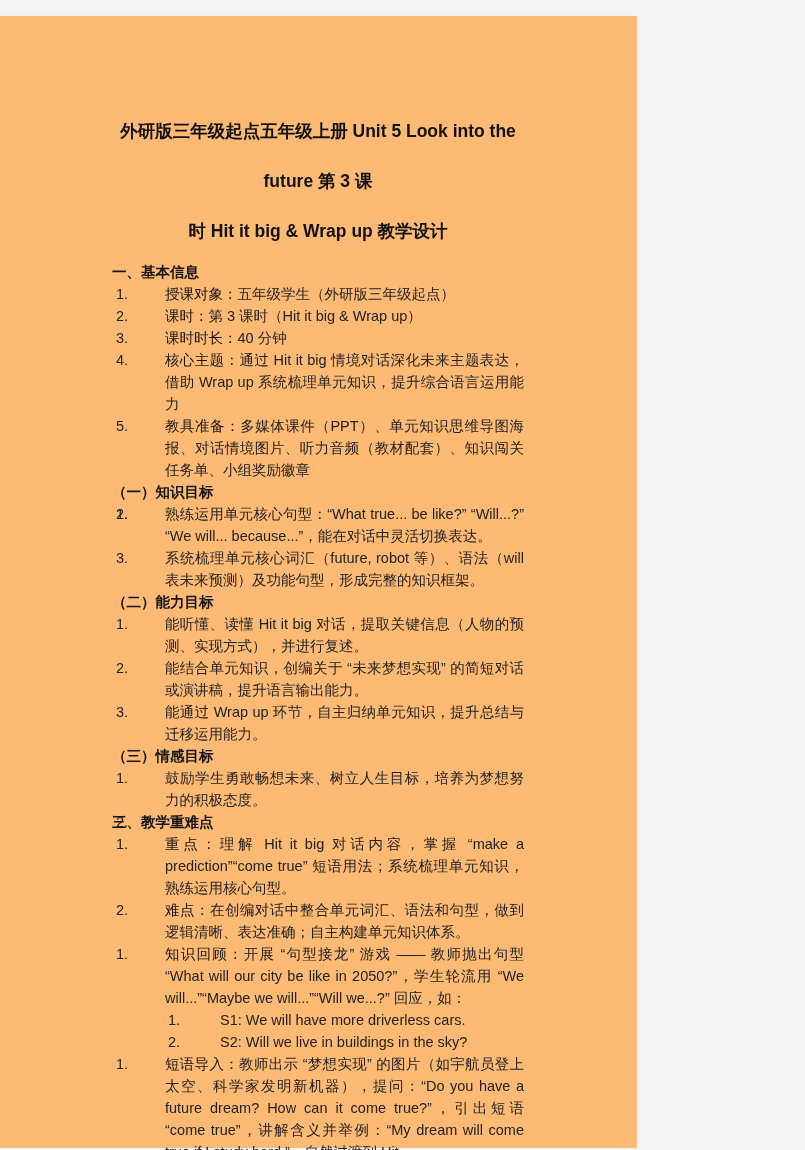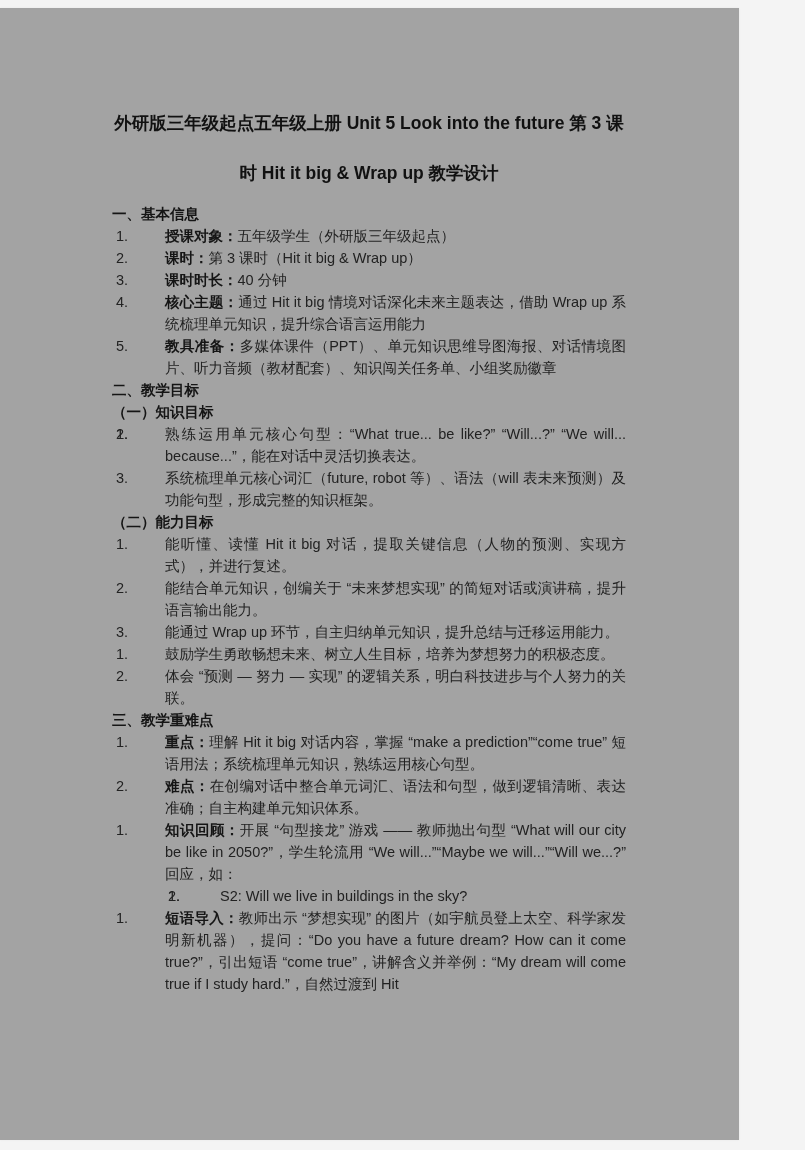--- a/index.html
+++ b/index.html
@@ -5,23 +5,23 @@
   html, body { margin: 0; padding: 0; }
   body {
     width: 805px; height: 1150px;
     background: #f4f4f4;
     font-family: "Liberation Sans", "DejaVu Sans", sans-serif;
     position: relative;
     overflow: hidden;
   }
   .sheet {
     position: absolute;
-    top: 8px; left: 0;
-    width: 739px; height: 1132px;
-    background: #a3a3a3;
+    top: 16px; left: 0;
+    width: 637px; height: 1132px;
+    background: #fdba74;
     box-shadow: 0 0 2px rgba(0,0,0,0.06);
   }
   .content {
     padding: 90px 113px 0 112px;
     color: #1c1c1c;
   }
   .doc-title {
     font-size: 17.5px;
     font-weight: bold;
     text-align: center;
@@ -33,52 +33,52 @@
     font-size: 14.5px;
     line-height: 22px;
     text-align: justify;
     color: #222;
   }
   .blk-heading, .blk-subheading { font-weight: bold; color: #151515; }
   .blk-item { position: relative; padding-left: 53px; }
   .blk-item .num { position: absolute; left: 4px; top: 0; font-weight: normal; }
   .blk-item.lv1 { padding-left: 108px; }
   .blk-item.lv1 .num { left: 56px; }
-  .item-label { font-weight: bold; color: #151515; margin-top: 11px; }
+  .item-label { font-weight: normal; color: #151515; margin-top: 11px; }
   .blk-paragraph { padding-left: 0; }
 </style>
 </head>
 <body>
 
 <div class="sheet">
   <div class="content">
     <div class="doc-title">
       <div>外研版三年级起点五年级上册 Unit 5 Look into the future 第 3 课</div>
       <div>时 Hit it big &amp; Wrap up 教学设计</div>
     </div>
     <div class="doc-body">
         <div class="blk-heading">一、基本信息</div>
         <div class="blk-item"><span class="num">1.</span><span class="item-label">授课对象：</span><span>五年级学生（外研版三年级起点）</span></div>
         <div class="blk-item"><span class="num">2.</span><span class="item-label">课时：</span><span>第 3 课时（Hit it big &amp; Wrap up）</span></div>
         <div class="blk-item"><span class="num">3.</span><span class="item-label">课时时长：</span><span>40 分钟</span></div>
         <div class="blk-item"><span class="num">4.</span><span class="item-label">核心主题：</span><span>通过 Hit it big 情境对话深化未来主题表达，借助 Wrap up 系统梳理单元知识，提升综合语言运用能力</span></div>
         <div class="blk-item"><span class="num">5.</span><span class="item-label">教具准备：</span><span>多媒体课件（PPT）、单元知识思维导图海报、对话情境图片、听力音频（教材配套）、知识闯关任务单、小组奖励徽章</span></div>
-        <div class="blk-heading">二、教学目标</div>
         <div class="blk-subheading">（一）知识目标</div>
         <div class="blk-item"><span class="num">1.</span></div>
         <div class="blk-item"><span class="num">2.</span><span>熟练运用单元核心句型：“What true... be like?” “Will...?” “We will... because...”，能在对话中灵活切换表达。</span></div>
         <div class="blk-item"><span class="num">3.</span><span>系统梳理单元核心词汇（future, robot 等）、语法（will 表未来预测）及功能句型，形成完整的知识框架。</span></div>
         <div class="blk-subheading">（二）能力目标</div>
         <div class="blk-item"><span class="num">1.</span><span>能听懂、读懂 Hit it big 对话，提取关键信息（人物的预测、实现方式），并进行复述。</span></div>
         <div class="blk-item"><span class="num">2.</span><span>能结合单元知识，创编关于 “未来梦想实现” 的简短对话或演讲稿，提升语言输出能力。</span></div>
         <div class="blk-item"><span class="num">3.</span><span>能通过 Wrap up 环节，自主归纳单元知识，提升总结与迁移运用能力。</span></div>
+        <div class="blk-subheading">（三）情感目标</div>
         <div class="blk-item"><span class="num">1.</span><span>鼓励学生勇敢畅想未来、树立人生目标，培养为梦想努力的积极态度。</span></div>
-        <div class="blk-item"><span class="num">2.</span><span>体会 “预测 — 努力 — 实现” 的逻辑关系，明白科技进步与个人努力的关联。</span></div>
+        <div class="blk-item"><span class="num">2.</span></div>
         <div class="blk-heading">三、教学重难点</div>
         <div class="blk-item"><span class="num">1.</span><span class="item-label">重点：</span><span>理解 Hit it big 对话内容，掌握 “make a prediction”“come true” 短语用法；系统梳理单元知识，熟练运用核心句型。</span></div>
         <div class="blk-item"><span class="num">2.</span><span class="item-label">难点：</span><span>在创编对话中整合单元词汇、语法和句型，做到逻辑清晰、表达准确；自主构建单元知识体系。</span></div>
         <div class="blk-item"><span class="num">1.</span><span class="item-label">知识回顾：</span><span>开展 “句型接龙” 游戏 —— 教师抛出句型 “What will our city be like in 2050?”，学生轮流用 “We will...”“Maybe we will...”“Will we...?” 回应，如：</span></div>
-        <div class="blk-item lv1"><span class="num">1.</span></div>
+        <div class="blk-item lv1"><span class="num">1.</span><span>S1: We will have more driverless cars.</span></div>
         <div class="blk-item lv1"><span class="num">2.</span><span>S2: Will we live in buildings in the sky?</span></div>
         <div class="blk-item"><span class="num">1.</span><span class="item-label">短语导入：</span><span>教师出示 “梦想实现” 的图片（如宇航员登上太空、科学家发明新机器），提问：“Do you have a future dream? How can it come true?”，引出短语 “come true”，讲解含义并举例：“My dream will come true if I study hard.”，自然过渡到 Hit</span></div>
       </div>
   </div>
 </div>
 
 </body></html>

